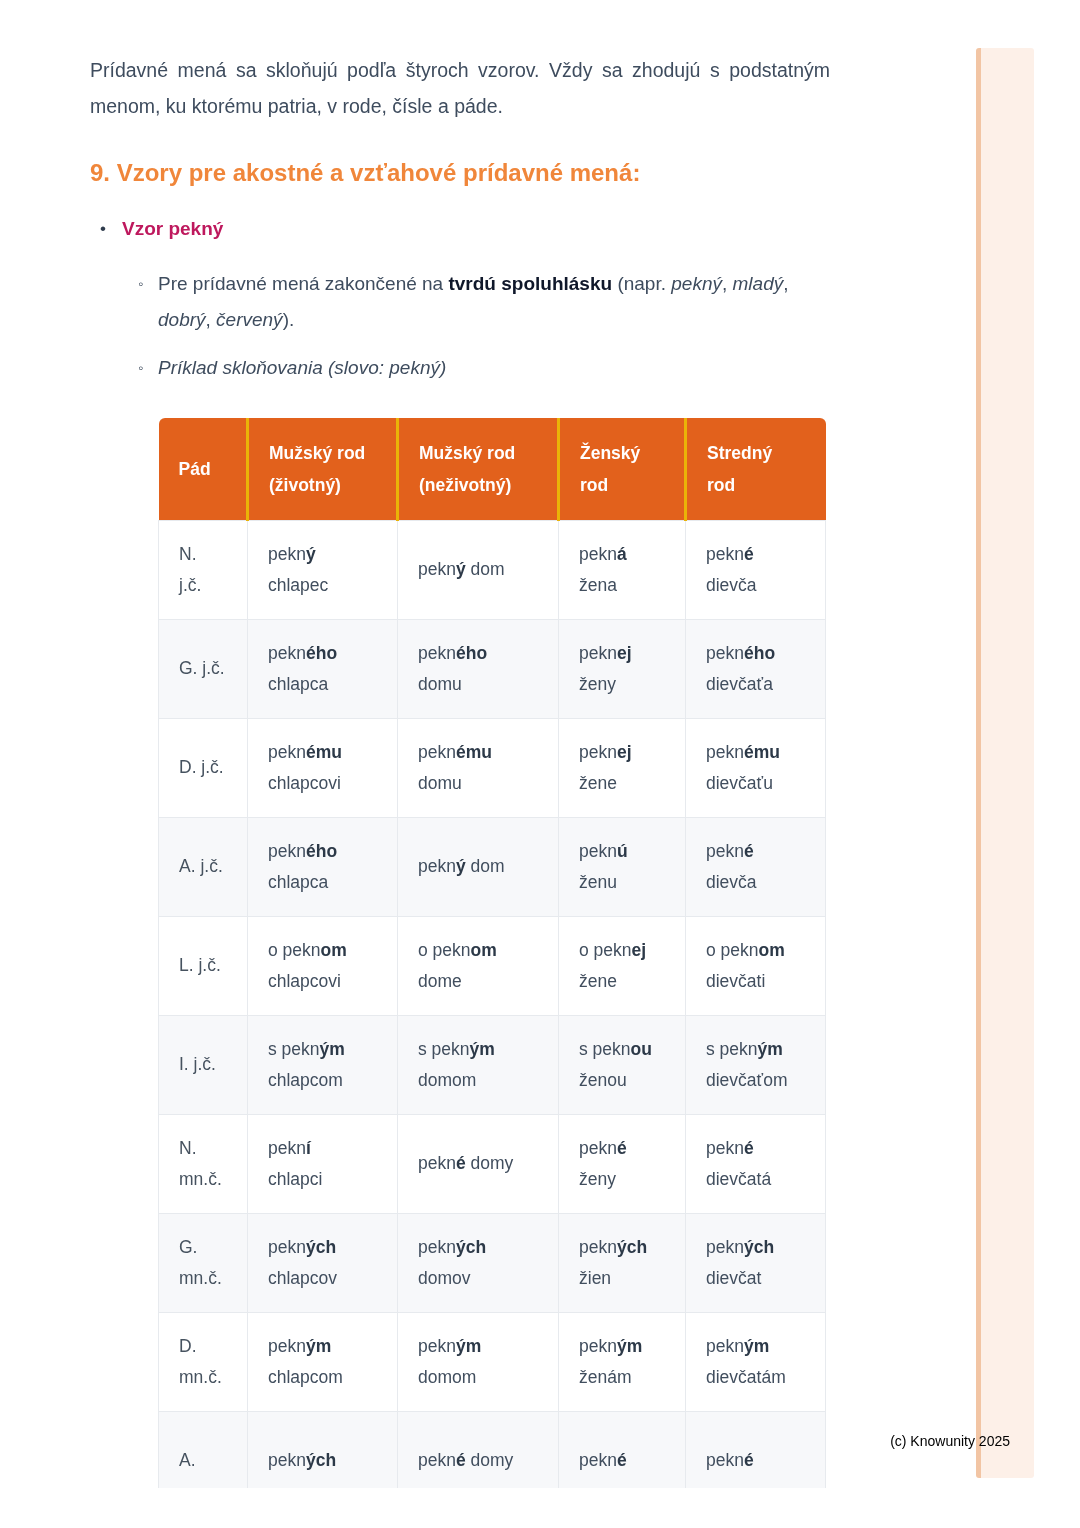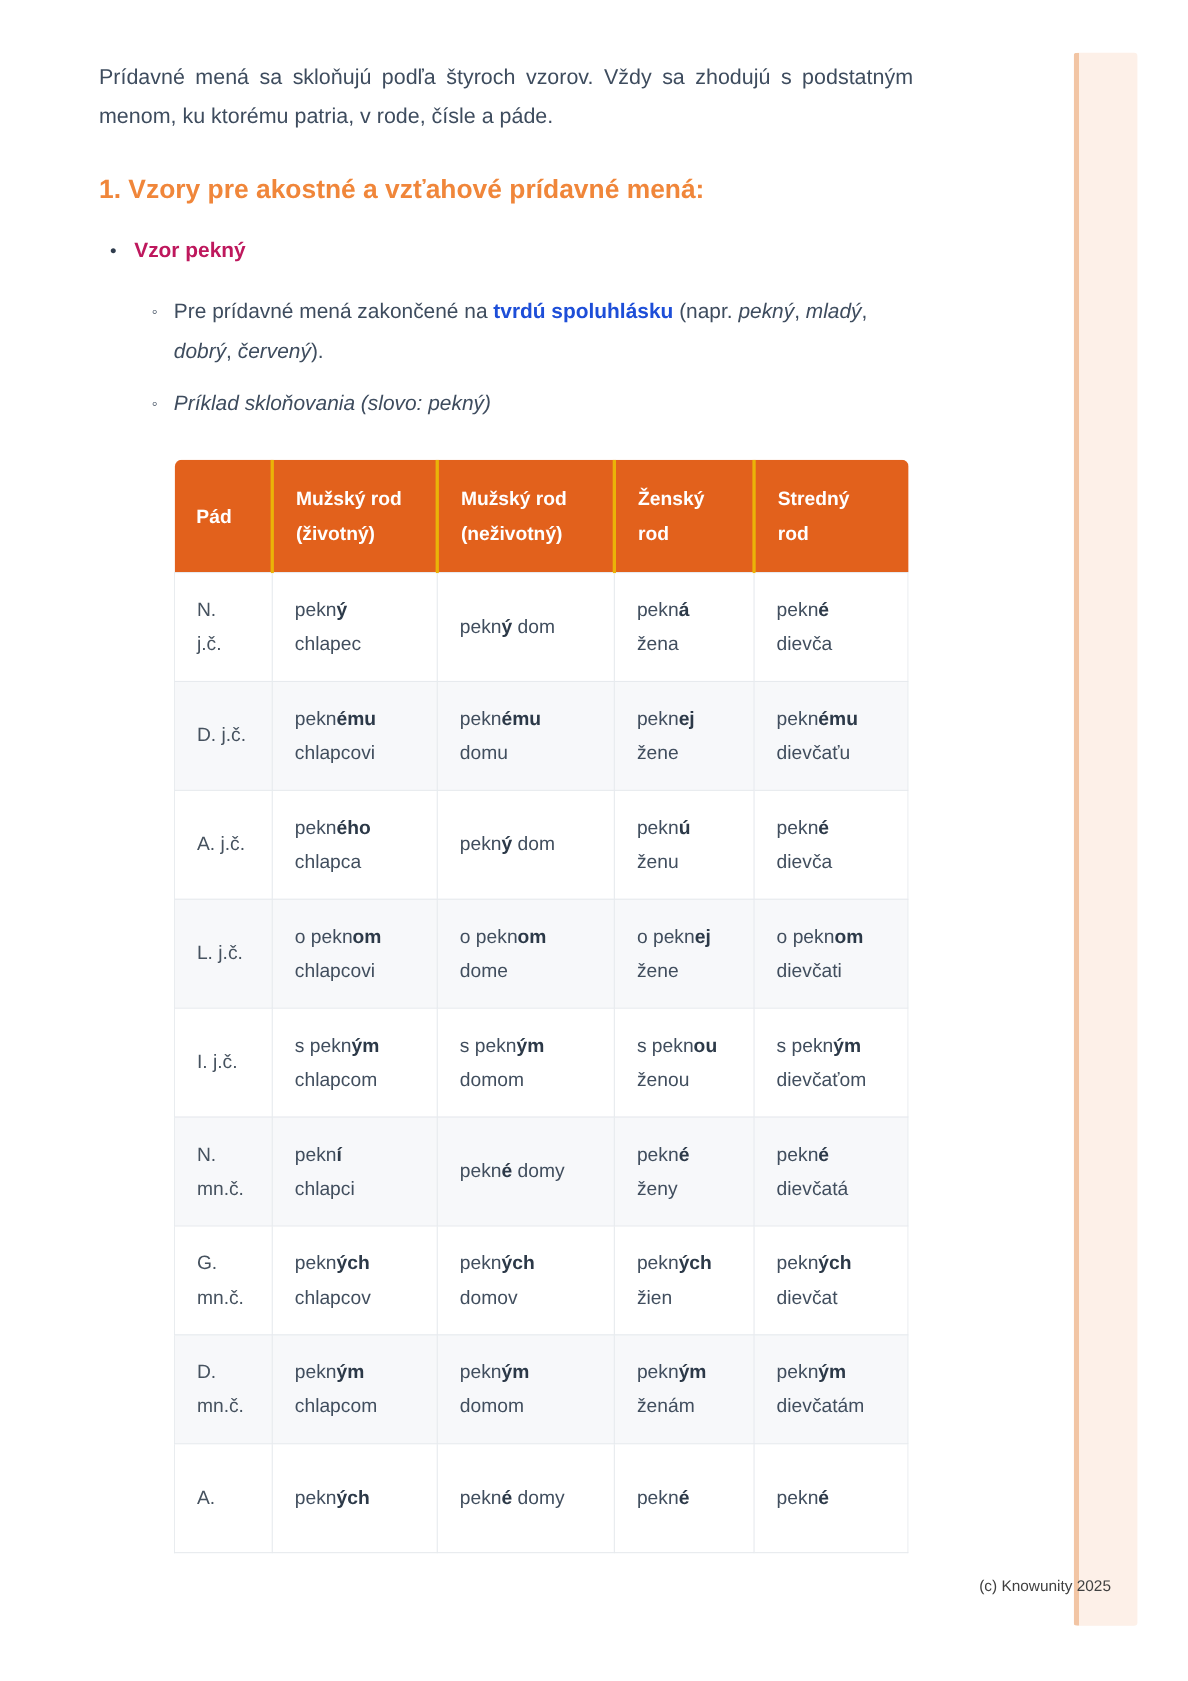--- a/index.html
+++ b/index.html
@@ -41,21 +41,21 @@
     display:flex; align-items:flex-start;
     margin:24px 0 0 48px;
     font-size:19px; line-height:36px;
   }
   .bullet-l2 + .bullet-l2 { margin-top:12px; }
   .bullet-l2 .marker {
     width:20px; flex:0 0 20px;
     font-size:15px; line-height:36px; color:#3e4c5e;
   }
   .bullet-l2 .b2-text { color:#3e4c5e; }
-  .bullet-l2 .b2-text strong { color:#1d4ed8; }
+  .bullet-l2 .b2-text strong { color:#0f172a; }
   .table-clip {
     margin:32px 0 0 68px;
     width:668px; height:1070px;
     overflow:hidden;
   }
   table.decl {
     border-collapse:collapse; table-layout:fixed;
     width:667px;
     font-size:17.5px;
   }
@@ -90,33 +90,33 @@
     left:976px; top:48px;
     width:58px; height:1430px;
     background:#fdf0e8;
     border-left:5px solid #f2c5a4;
     border-radius:3px;
   }
   .copyright {
     position:absolute;
     top:1432px; right:70px;
     font-size:14px; line-height:18px;
-    color:#404040;
+    color:#000000;
     z-index:2;
   }
 </style>
 </head>
 <body>
 
 <div class="page">
   <div class="content">
 
     <p class="intro">Prídavné mená sa skloňujú podľa štyroch vzorov. Vždy sa zhodujú s podstatným menom, ku ktorému patria, v rode, čísle a páde.</p>
 
-    <h2 class="section-heading">1. Vzory pre akostné a vzťahové prídavné mená:</h2>
+    <h2 class="section-heading">9. Vzory pre akostné a vzťahové prídavné mená:</h2>
 
     <div class="bullet-l1">
       <span class="marker">•</span>
       <span class="b1-text">Vzor pekný</span>
     </div>
 
     <div class="bullet-l2">
       <span class="marker">◦</span>
       <span class="b2-text">Pre prídavné mená zakončené na <strong>tvrdú spoluhlásku</strong> (napr. <em>pekný</em>, <em>mladý</em>,<br><em>dobrý</em>, <em>červený</em>).</span>
     </div>
@@ -139,20 +139,27 @@
         </thead>
         <tbody>
             <tr>
               <th class="rowlabel">N.<br>j.č.</th>
               <td>pekn<strong>ý</strong><br>chlapec</td>
               <td>pekn<strong>ý</strong> dom</td>
               <td>pekn<strong>á</strong><br>žena</td>
               <td>pekn<strong>é</strong><br>dievča</td>
             </tr>
             <tr>
+              <th class="rowlabel">G. j.č.</th>
+              <td>pekn<strong>ého</strong><br>chlapca</td>
+              <td>pekn<strong>ého</strong><br>domu</td>
+              <td>pekn<strong>ej</strong><br>ženy</td>
+              <td>pekn<strong>ého</strong><br>dievčaťa</td>
+            </tr>
+            <tr>
               <th class="rowlabel">D. j.č.</th>
               <td>pekn<strong>ému</strong><br>chlapcovi</td>
               <td>pekn<strong>ému</strong><br>domu</td>
               <td>pekn<strong>ej</strong><br>žene</td>
               <td>pekn<strong>ému</strong><br>dievčaťu</td>
             </tr>
             <tr>
               <th class="rowlabel">A. j.č.</th>
               <td>pekn<strong>ého</strong><br>chlapca</td>
               <td>pekn<strong>ý</strong> dom</td>

